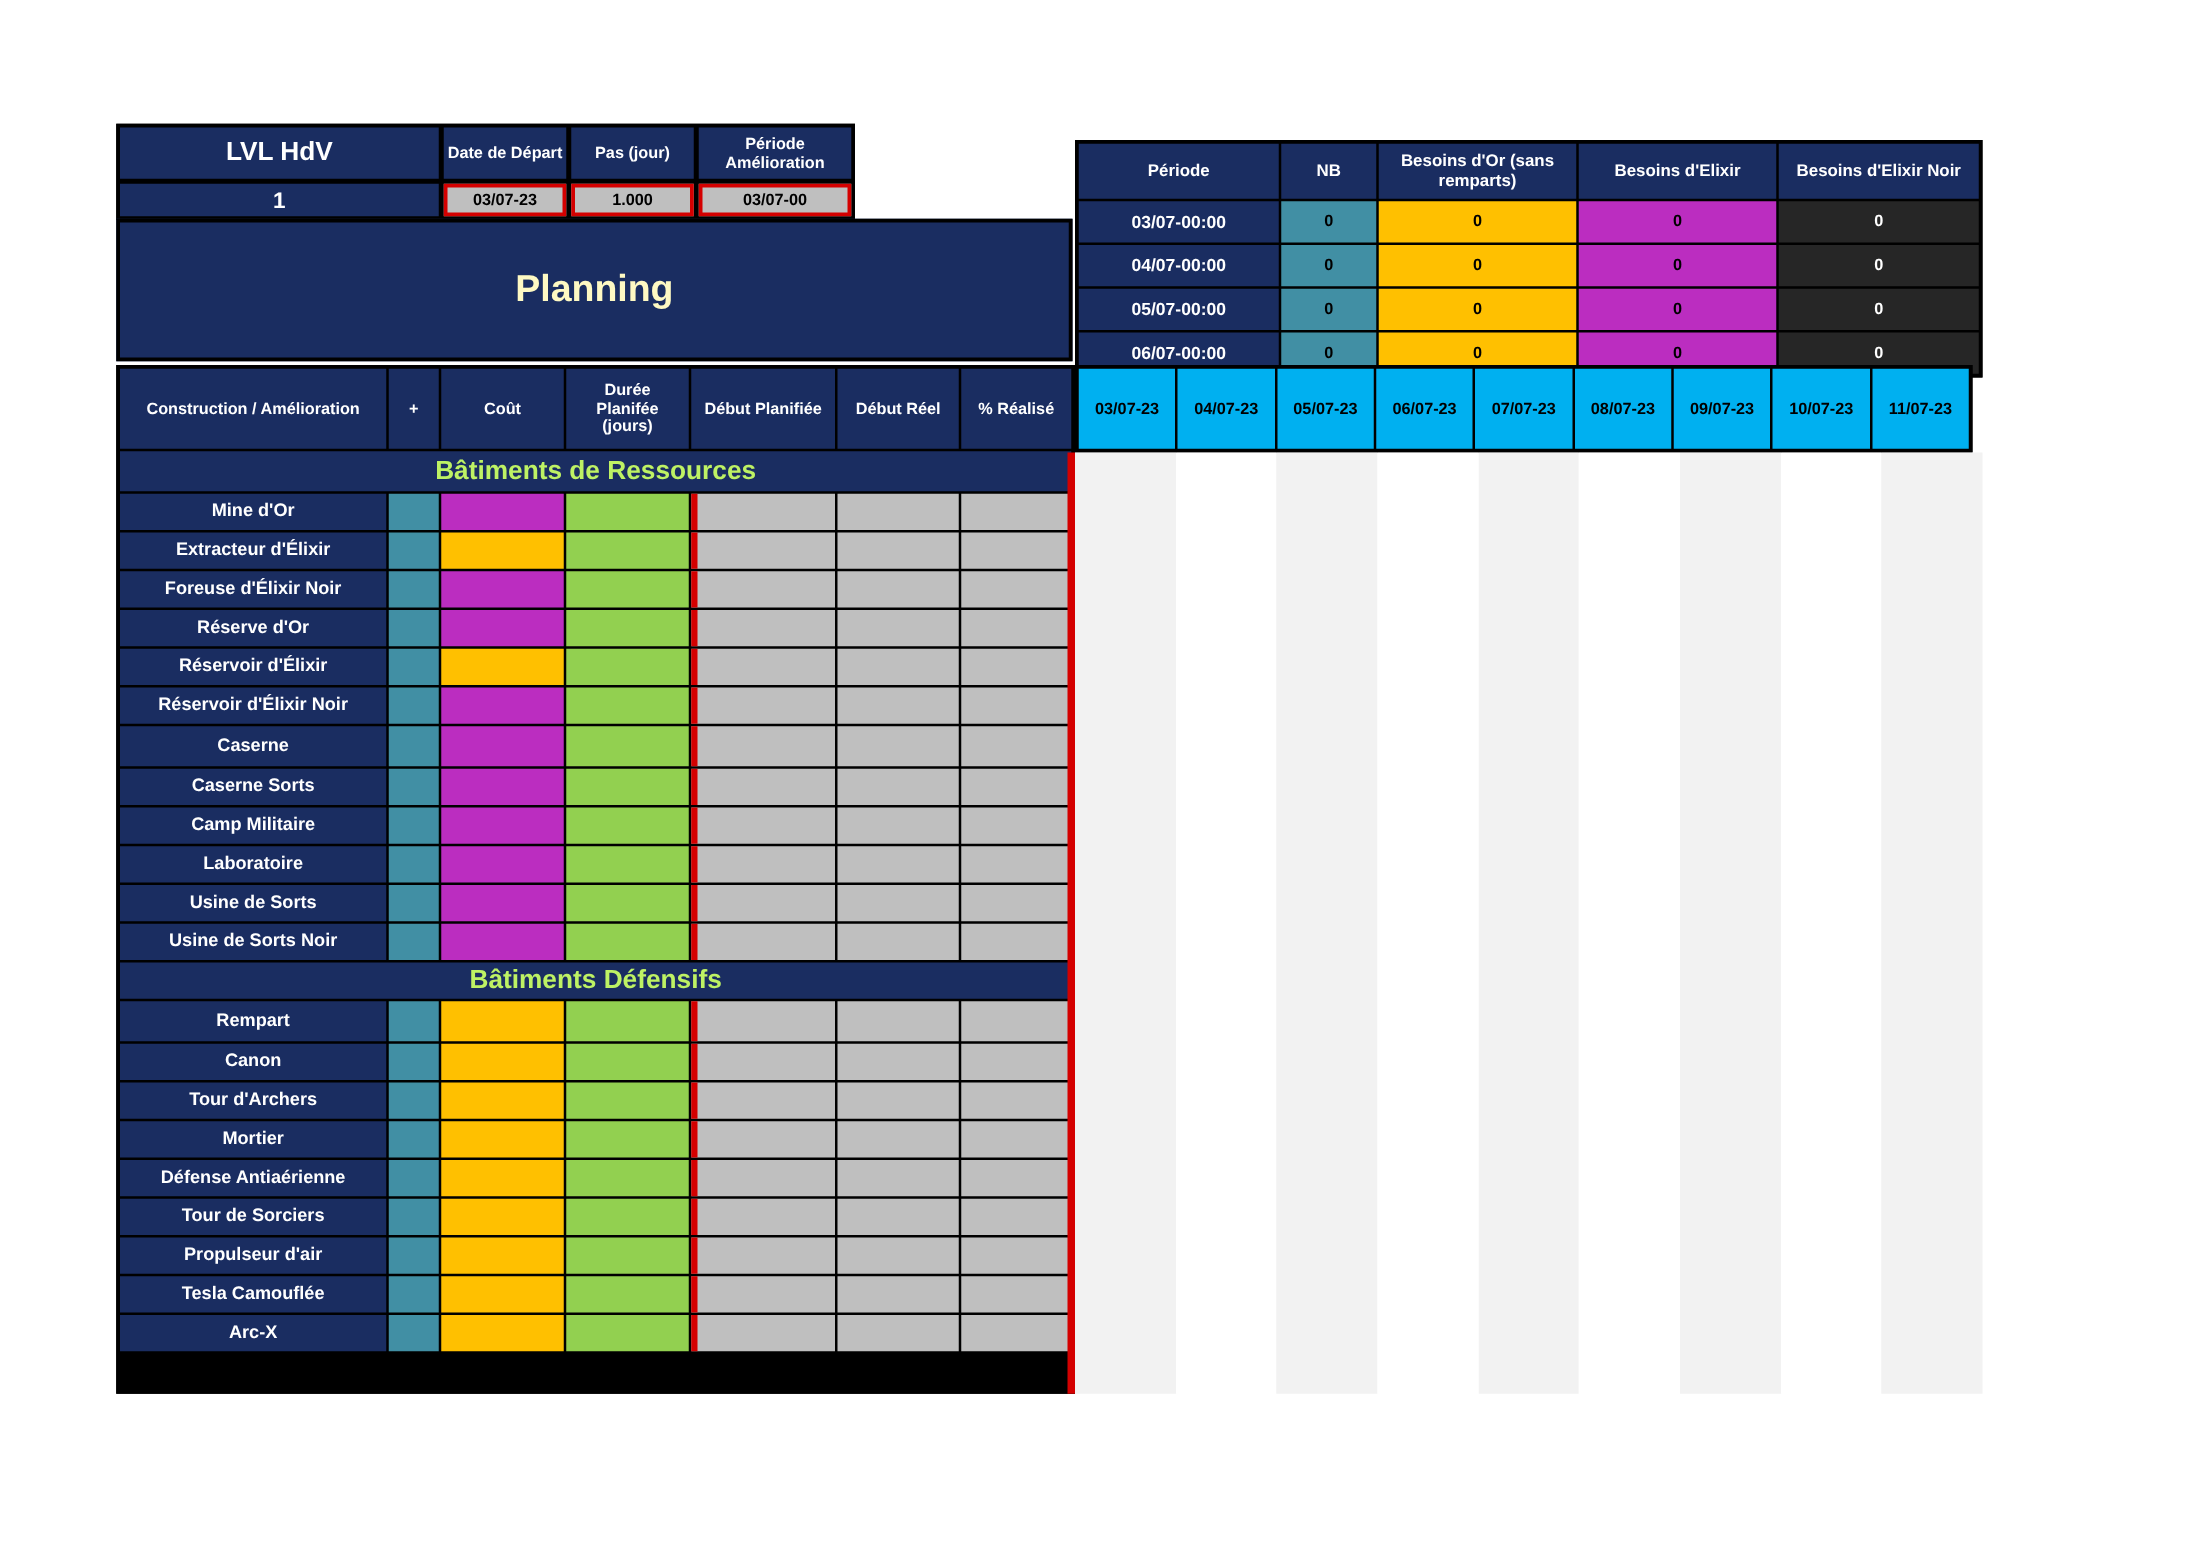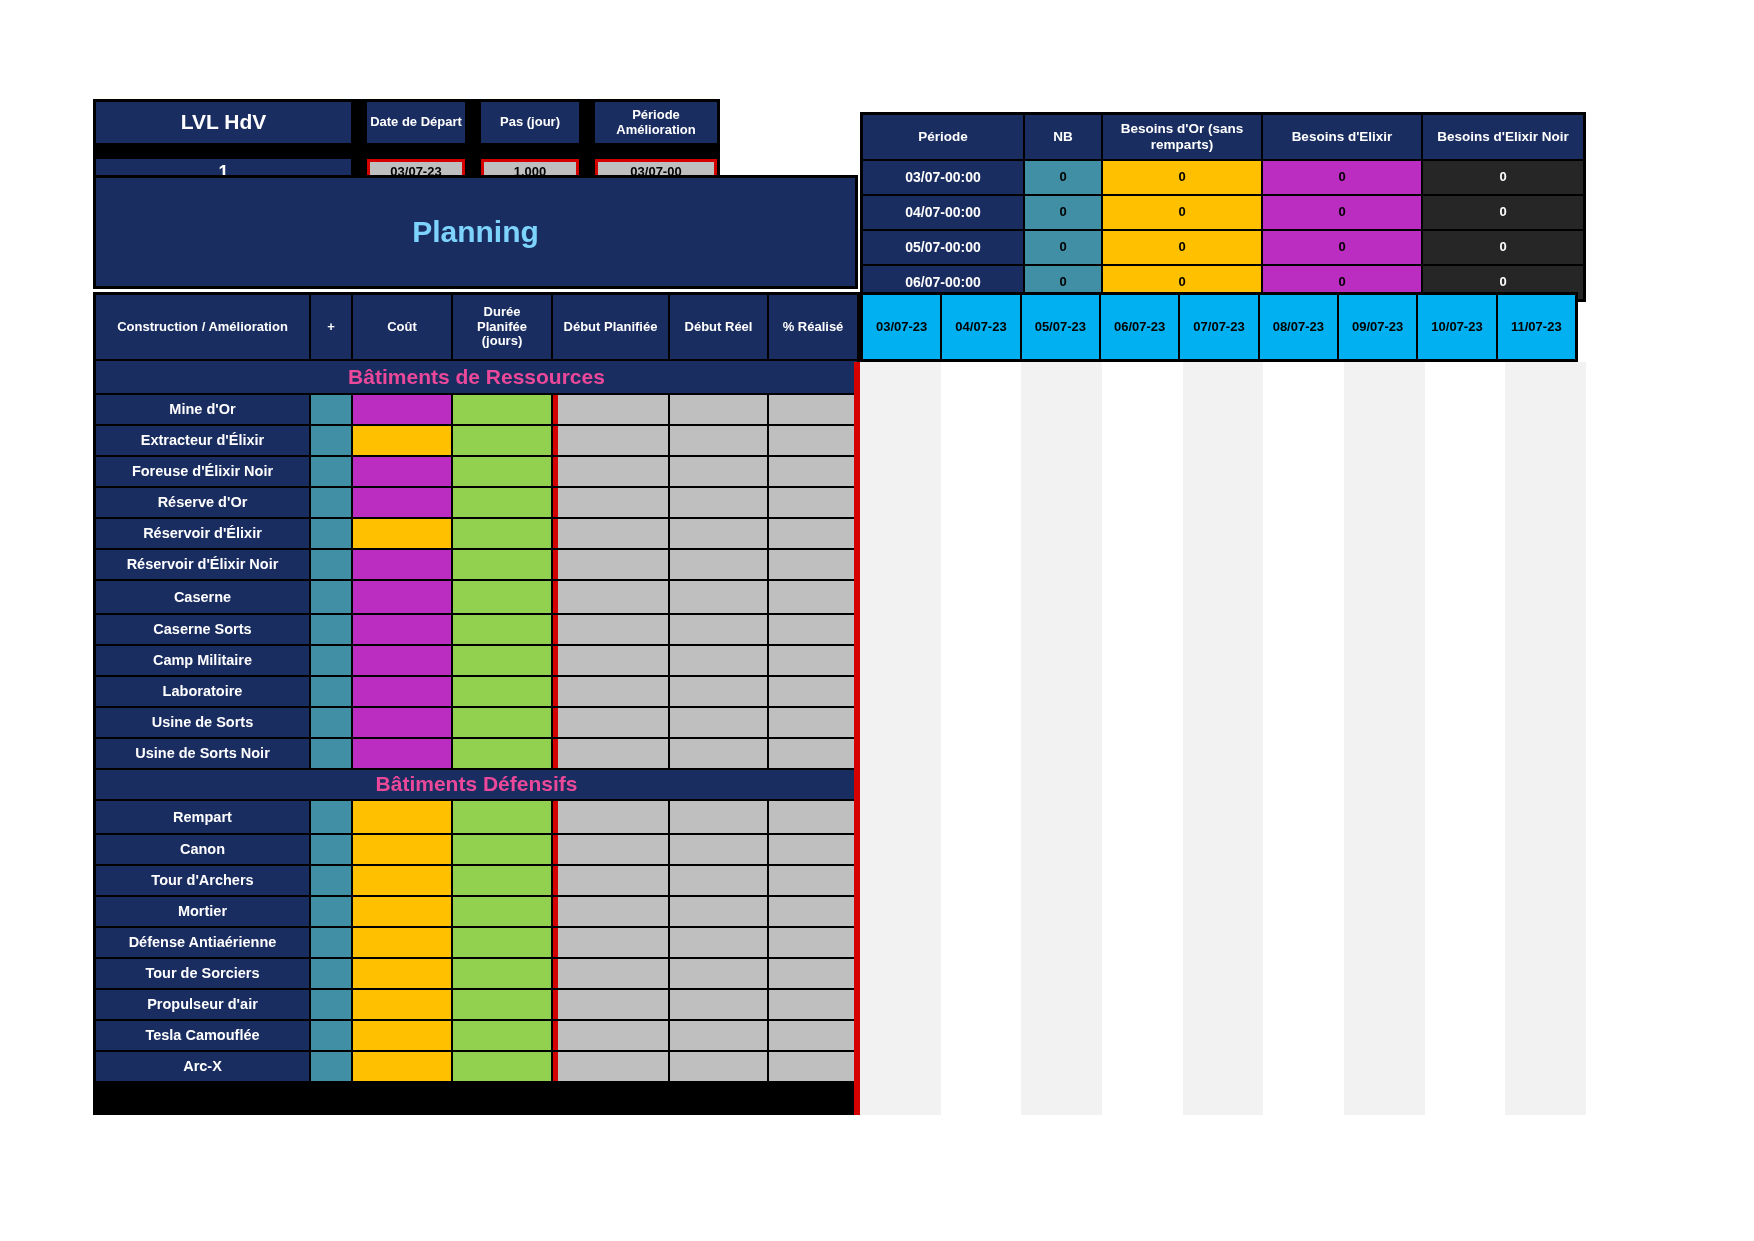--- a/index.html
+++ b/index.html
@@ -10,41 +10,41 @@
   .teal{background:var(--teal,#418fa4);color:#000;font-size:13px;}
   .gold{background:var(--gold,#ffc000);color:#000;font-size:13px;}
   .elixir{background:var(--elixir,#bb2dc0);color:#000;font-size:13px;}
   .darkcell{background:var(--dark,#262626);color:#fff;font-size:13px;}
   .graycell{background:var(--gray,#bfbfbf);color:#000;font-size:13px;}
   .green{background:var(--green,#92d050);}
   .cyan{background:var(--cyan,#00b0f0);color:#000;font-size:13px;}
 
   .config-table{position:absolute;left:93px;top:99px;display:grid;
     grid-template-columns:255px 98px 98px 122px;grid-template-rows:41px 26px;
-    gap:16px;background:#000;border:3px solid #000;}
+    gap:4px;background:#000;border:3px solid #000;}
   .config-table .head{font-size:13px;}
   .lvl-head{font-size:21px;}
   .lvl-val{font-size:18px;}
   .redb{border:3px solid var(--red,#d40000);}
 
   .planning-banner{position:absolute;left:93px;top:175px;width:759px;height:108px;
     background:var(--navy,#1a2d61);border:3px solid #000;display:flex;align-items:center;justify-content:center;
-    color:#7dd3fc;font-size:30px;}
+    color:#fef9c3;font-size:30px;}
 
   .right-table{position:absolute;left:860px;top:112px;display:grid;
     grid-template-columns:160px 76px 158px 158px 160px;grid-template-rows:44px repeat(4,33px);
     gap:2px;background:#000;border:3px solid #000;}
   .right-table .rhead{font-size:13.5px;padding:0 6px;}
   .period-cell{font-size:14px;}
 
   .main-table{position:absolute;left:93px;top:292px;display:grid;
     grid-template-columns:213px 40px 98px 98px 115px 97px 88px;
     gap:2px;background:#000;border:3px solid #000;}
   .main-table .h2{font-size:13px;padding:11px 4px;}
-  .banner{grid-column:1 / -1;background:var(--navy,#1a2d61);color:#ec4899;font-size:21px;}
+  .banner{grid-column:1 / -1;background:var(--navy,#1a2d61);color:#bef264;font-size:21px;}
   .blabel{font-size:14.5px;}
   .redl{border-left:5px solid var(--red,#d40000);}
 
   .date-row{position:absolute;left:860px;top:292px;display:grid;width:712px;
     grid-template-columns:repeat(9,1fr);grid-template-rows:64px;gap:2px;background:#000;border:3px solid #000;}
 
   .gantt{position:absolute;left:860px;top:362px;width:726px;height:753px;display:flex;}
   .gantt div{flex:1;}
   .g1{background:var(--stripe,#f2f2f2);}
   .g0{background:#fff;}

